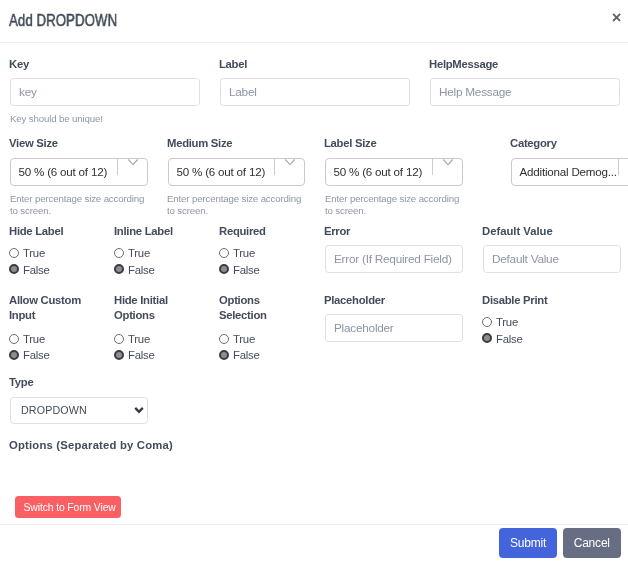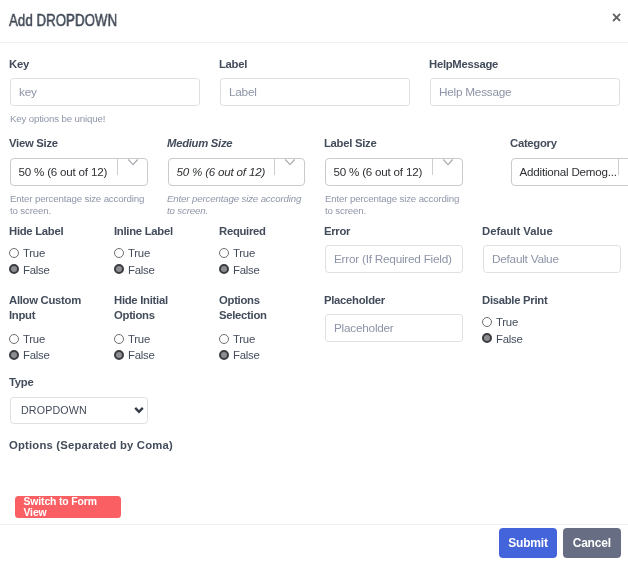--- a/index.html
+++ b/index.html
@@ -57,21 +57,21 @@
         font-family:"Liberation Sans",sans-serif;-webkit-appearance:none;appearance:none;
         letter-spacing:-0.2px;outline:none;}
   .nsel-txt{position:absolute;left:11px;top:50%;margin-top:-0.7px;transform:translateY(-50%) translateZ(0);
             backface-visibility:hidden;font-size:10.7px;color:#434c5b;letter-spacing:0.15px;
             pointer-events:none;line-height:11px;}
   .nsel-arr{position:absolute;right:3.4px;top:50%;margin-top:-0.8px;transform:translateY(-50%);
             pointer-events:none;display:flex;}
 
   
   .btn{border:none;border-radius:4px;font-family:"Liberation Sans",sans-serif;
-       color:#fff;cursor:pointer;padding:0;letter-spacing:-0.2px;font-weight:bold;}
+       color:#fff;cursor:pointer;padding:0;letter-spacing:-0.2px;}
   .btn-switch{position:absolute;left:14.9px;top:496.3px;height:22px;width:106px;
               background:#fa6063;font-size:10.4px;padding:0 0 0 8.5px;text-align:left;
               letter-spacing:-0.12px;border-radius:3.5px;}
   .footer-sep{position:absolute;left:0;top:523.8px;width:628px;height:1px;background:#eef0f5;}
   .btn-submit{position:absolute;left:499px;top:528px;width:58px;height:30px;
               background:#4464dc;font-size:12px;letter-spacing:-0.2px;}
   .btn-cancel{position:absolute;left:562.5px;top:528px;width:57.5px;height:30px;
               background:#676d82;font-size:12px;letter-spacing:-0.2px;}
 </style>
 </head>
@@ -80,21 +80,21 @@
 <div class="modal">
 
   <div class="modal-header">
     <div class="modal-title">Add DROPDOWN</div>
     <button class="close-btn">×</button>
   </div>
 
   <div class="fld" style="left:10px;top:56.5px;width:190px;">
     <div class="lbl">Key</div>
     <input class="inp" placeholder="key" style="">
-    <div class="hint" style="margin-top:4px;">Key options be unique!</div>
+    <div class="hint" style="margin-top:4px;">Key should be unique!</div>
   </div>
   <div class="fld" style="left:220px;top:56.5px;width:190px;">
     <div class="lbl">Label</div>
     <input class="inp" placeholder="Label" style="">
   </div>
   <div class="fld" style="left:430px;top:56.5px;width:190px;">
     <div class="lbl">HelpMessage</div>
     <input class="inp" placeholder="Help Message" style="">
   </div>
 
@@ -104,21 +104,21 @@
       <div class="rsel-val">50 % (6 out of 12)</div>
       <div class="rsel-sep"></div>
       <div class="rsel-arr">
         <svg width="10" height="7" viewBox="0 0 10 7" fill="none">
             <path d="M0.7 0.9 L5 5.6 L9.3 0.9" stroke="#acafb3" stroke-width="1.35" stroke-linecap="square" stroke-linejoin="miter"></path>
           </svg>
       </div>
     </div>
     <div class="hint" style="margin-top:4px;width:140px;">Enter percentage size according to screen.</div>
   </div>
-  <div class="fld" style="left:167.5px;top:135.5px;width:137.5px;font-style:italic;">
+  <div class="fld" style="left:167.5px;top:135.5px;width:137.5px;">
     <div class="lbl">Medium Size</div>
     <div class="rsel">
       <div class="rsel-val">50 % (6 out of 12)</div>
       <div class="rsel-sep"></div>
       <div class="rsel-arr">
         <svg width="10" height="7" viewBox="0 0 10 7" fill="none">
             <path d="M0.7 0.9 L5 5.6 L9.3 0.9" stroke="#acafb3" stroke-width="1.35" stroke-linecap="square" stroke-linejoin="miter"></path>
           </svg>
       </div>
     </div>

